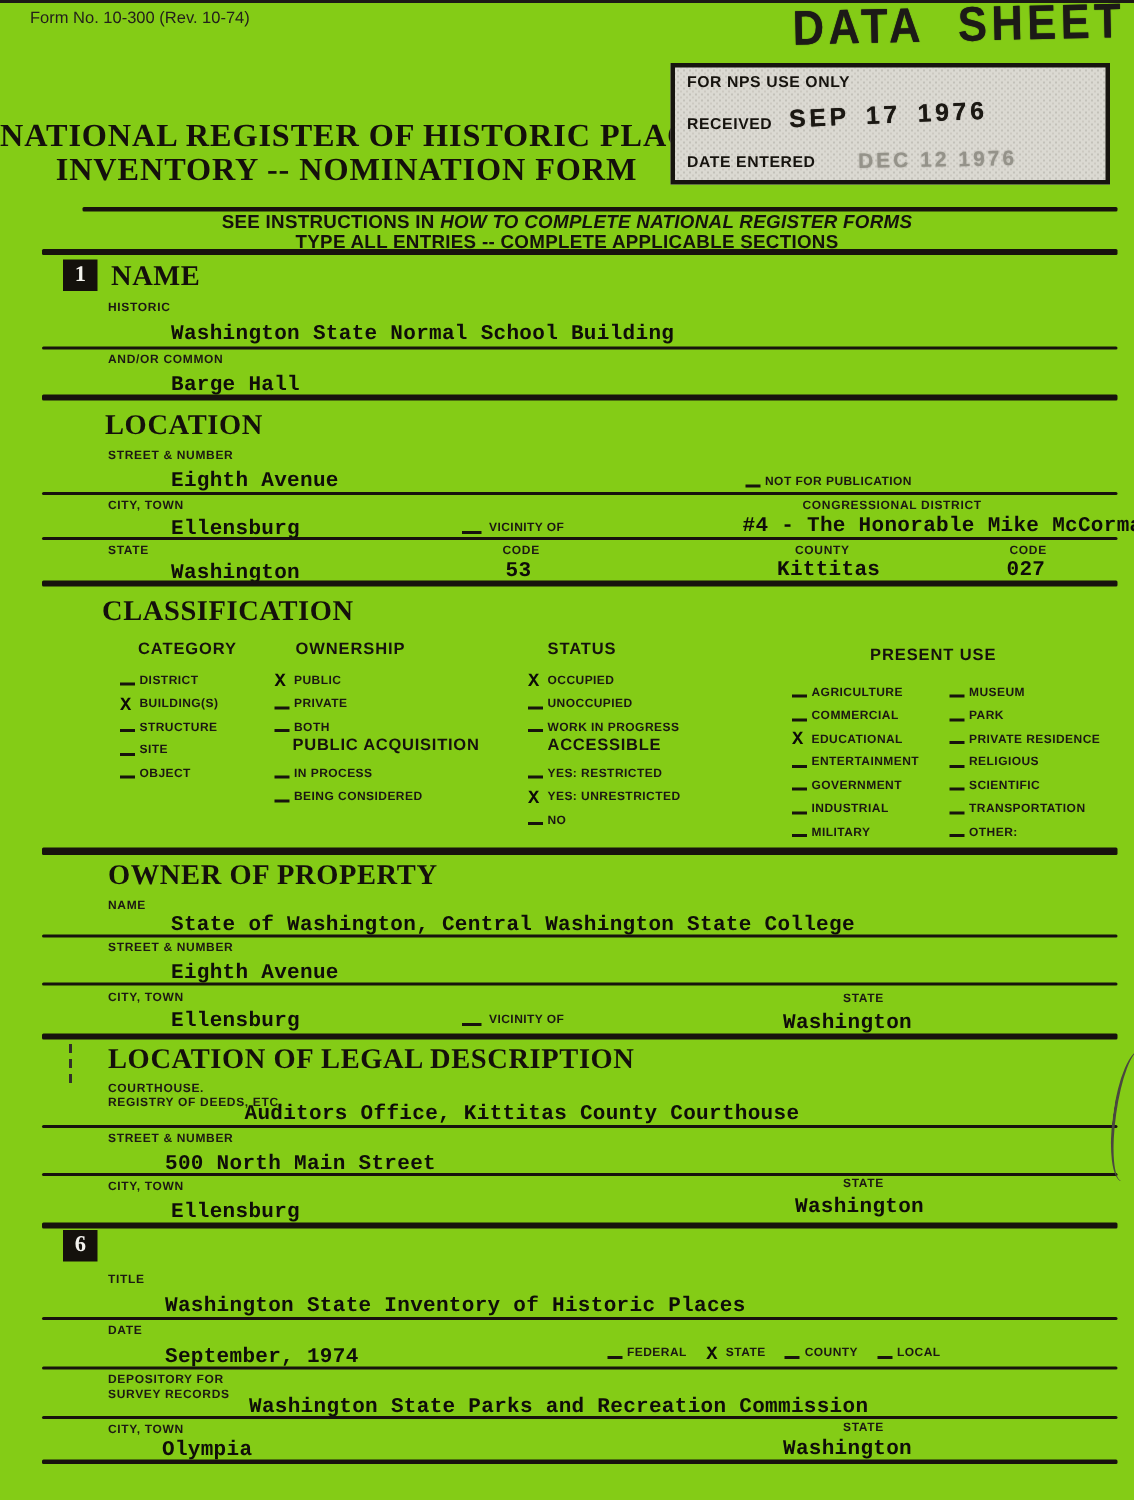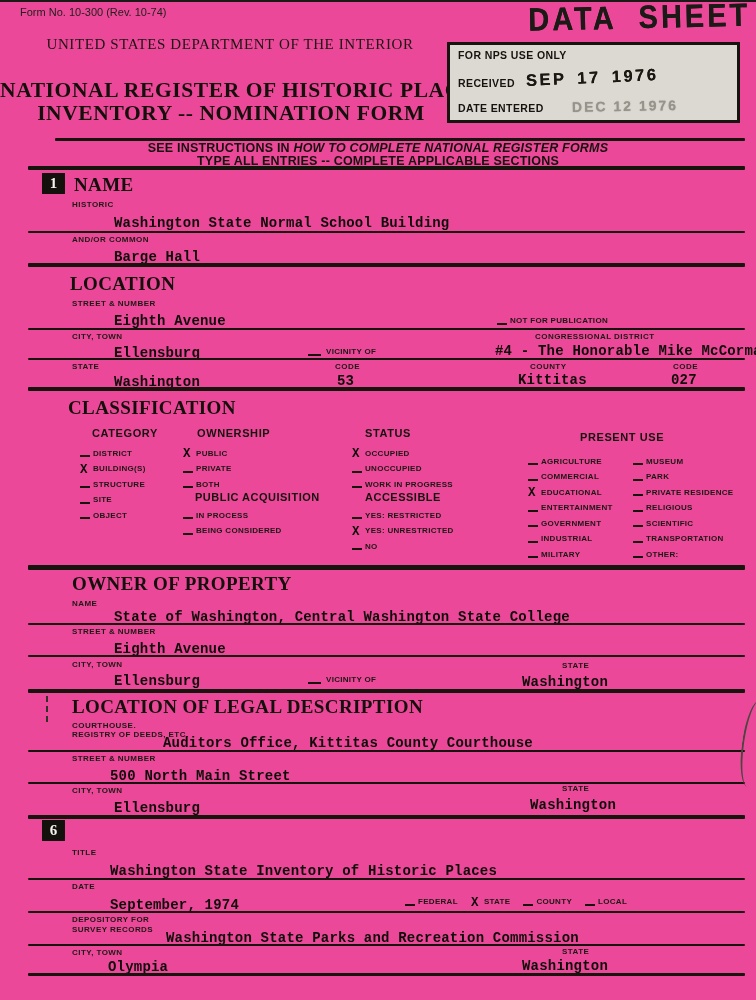--- a/index.html
+++ b/index.html
@@ -1,19 +1,19 @@
 <!DOCTYPE html>
 <html><head>
 <meta charset="utf-8">
 <style>
   html,body{margin:0;padding:0;}
   body{background:#777;}
   .page{
     position:relative; width:756px; height:1000px; margin:0 auto;
-    background:#ec4899; overflow:hidden; color:#17130e;
+    background:#84cc16; overflow:hidden; color:#17130e;
     box-shadow:0 0 6px rgba(0,0,0,.5);
   }
   .abs{position:absolute; white-space:nowrap;}
   .edge-top{position:absolute; left:0; top:0; width:756px; height:2px; background:#1c1a16;}
   .rl{position:absolute; background:#17130d; border-radius:1px;}
   .rl.thin{height:2px;}
   .rl.thick{height:4px;}
   .flabel{font:700 8px/1.15 "Liberation Sans",sans-serif; letter-spacing:.45px; color:#1c1813;}
   .typed{font:700 14px/1.1 "Liberation Mono","DejaVu Sans Mono",monospace; color:#0f0d09; letter-spacing:.2px;}
   .sech{font:700 19px/1 "Liberation Serif",serif; letter-spacing:.4px; color:#14100b;}
@@ -57,21 +57,20 @@
 </style>
 </head>
 <body>
 
 <div class="page">
   <div class="edge-top"></div>
 
   <div class="abs formno" style="left:20px; top:7px;">Form No. 10-300 (Rev. 10-74)</div>
   <div class="abs stamp-ds" style="left:528px; top:4px;">DATA SHEET</div>
 
-  <div class="abs dept1" style="left:40px; top:37px; width:380px; text-align:center;">UNITED STATES DEPARTMENT OF THE INTERIOR</div>
 
   <div class="abs mtitle" style="left:0px; top:79px; width:462px;">
     <div>NATIONAL REGISTER OF HISTORIC PLACES</div>
     <div>INVENTORY -- NOMINATION FORM</div>
   </div>
 
   <div class="npsbox">
     <div class="abs npslab" style="left:8px; top:5px;">FOR NPS USE ONLY</div>
     <div class="abs npslab" style="left:8px; top:33px;">RECEIVED</div>
     <div class="abs stamp-rec" style="left:76px; top:24px;">SEP 17 1976</div>

